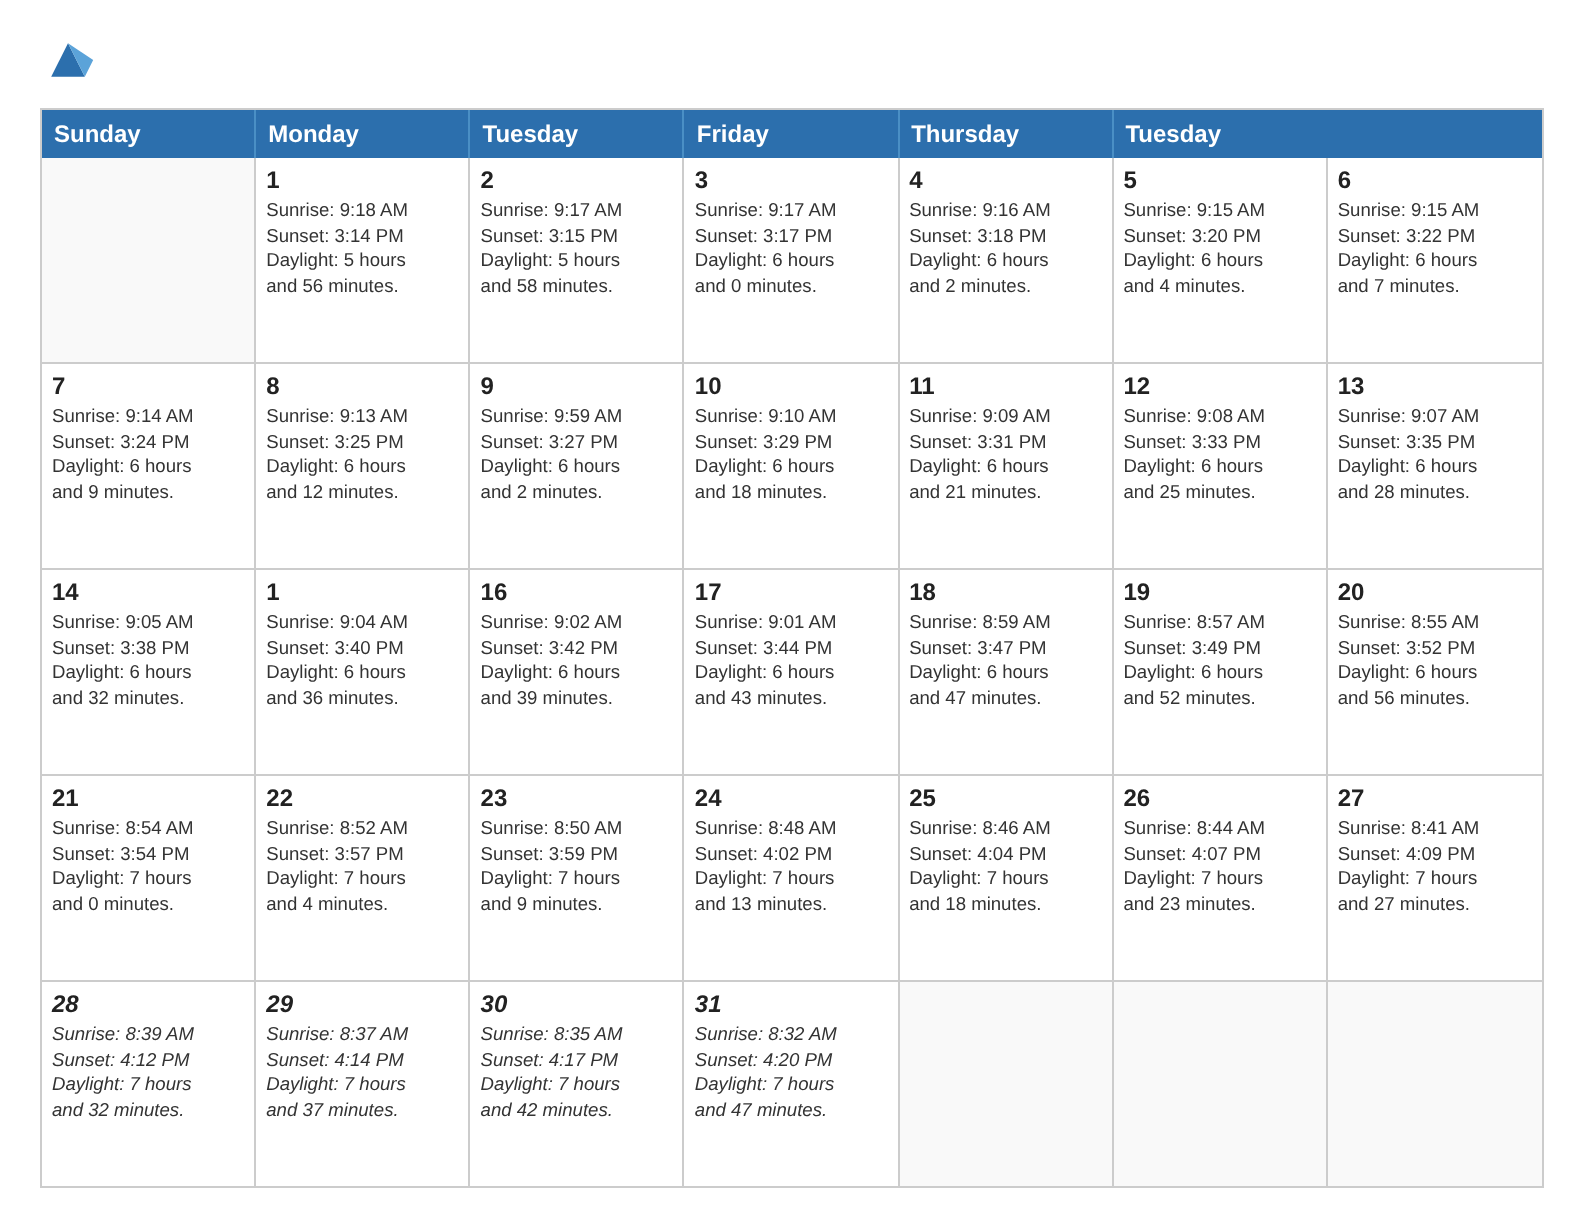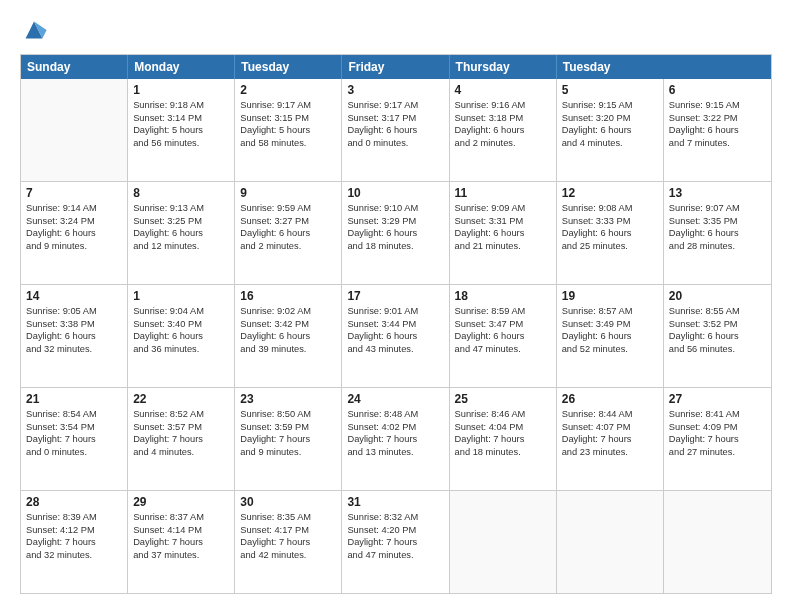--- a/index.html
+++ b/index.html
@@ -82,20 +82,21 @@
       flex: 1;
     }
     .cal-row {
       display: grid;
       grid-template-columns: repeat(7, 1fr);
       flex: 1;
       border-bottom: 1px solid #ccc;
     }
     .cal-row:last-child {
       border-bottom: none;
+      font-style: italic;
     }
     .cal-cell {
       border-right: 1px solid #ccc;
       padding: 4px 5px;
       font-size: 9.5px;
       color: #333;
       vertical-align: top;
       min-height: 0;
     }
     .cal-cell:last-child {

